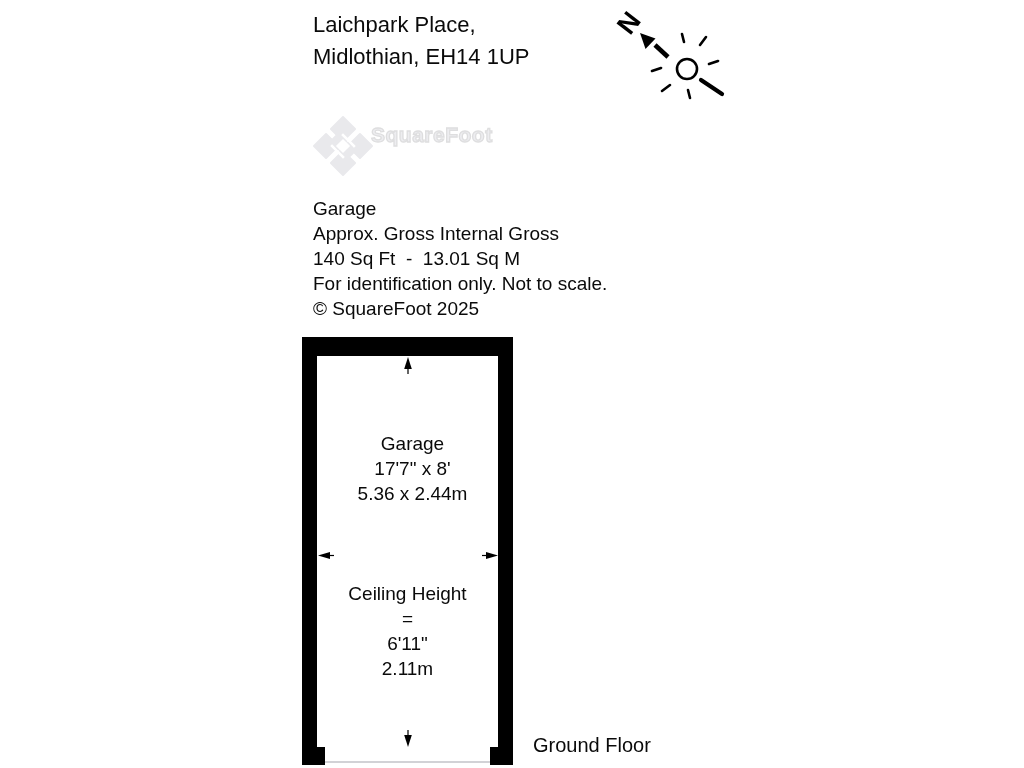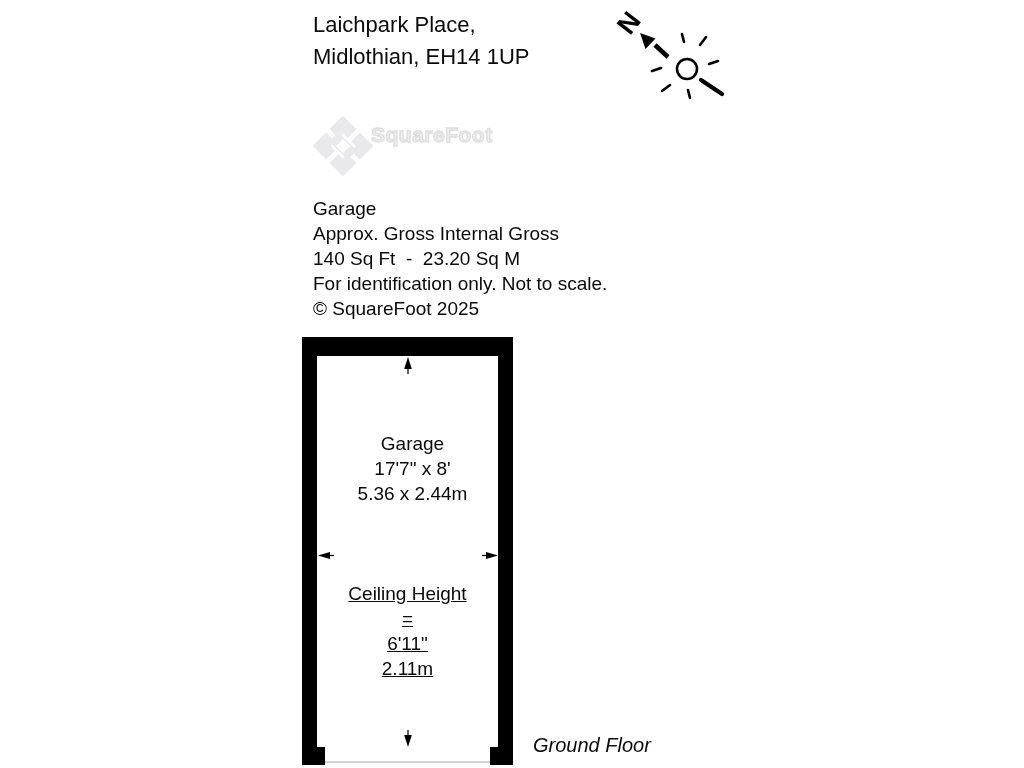--- a/index.html
+++ b/index.html
@@ -44,31 +44,31 @@
   .stub-left{left:0;top:410px;width:23px;height:18px;}
   .stub-right{left:188px;top:410px;width:23px;height:18px;}
   .door-line{position:absolute;left:23px;top:424px;width:165px;height:2px;background:#d2d2d6;}
 
   .room-label{
     position:absolute;left:20px;top:94px;width:181px;
     text-align:center;font-size:19px;line-height:25px;color:#0a0a0a;
   }
   .ceiling-label{
     position:absolute;left:15px;top:244px;width:181px;
-    text-align:center;font-size:19px;line-height:25px;color:#0a0a0a;text-decoration:underline;
+    text-align:center;font-size:19px;line-height:25px;color:#0a0a0a;
   }
 
   .arrow{position:absolute;}
   .arrow-up{left:101px;top:20px;}
   .arrow-down{left:101px;top:393px;}
   .arrow-west{left:16px;top:214px;}
   .arrow-east{left:180px;top:214px;}
 
   
-  .floor-label{left:533px;top:734px;font-size:20px;color:#0a0a0a;font-style:italic;}
+  .floor-label{left:533px;top:734px;font-size:20px;color:#0a0a0a;}
 </style>
 </head>
 <body>
 
 <div class="abs title">
   <div>Laichpark Place,</div>
   <div>Midlothian, EH14 1UP</div>
 </div>
 
 <div class="abs compass">
@@ -106,21 +106,21 @@
       <rect x="0" y="-6.5" width="13" height="13" fill="#e9e9ec" rx="1"></rect>
       <rect x="-5" y="-5" width="10" height="10" fill="#ffffff"></rect>
     </g>
   </svg>
 </div>
 <div class="abs logo-text">SquareFoot</div>
 
 <div class="abs info">
   <div>Garage</div>
   <div>Approx. Gross Internal Gross</div>
-  <div>140 Sq Ft  -  23.20 Sq M</div>
+  <div>140 Sq Ft  -  13.01 Sq M</div>
   <div>For identification only. Not to scale.</div>
   <div>© SquareFoot 2025</div>
 </div>
 
 <div class="abs plan">
   <div class="wall wall-top"></div>
   <div class="wall wall-left"></div>
   <div class="wall wall-right"></div>
   <div class="wall stub-left"></div>
   <div class="wall stub-right"></div>

